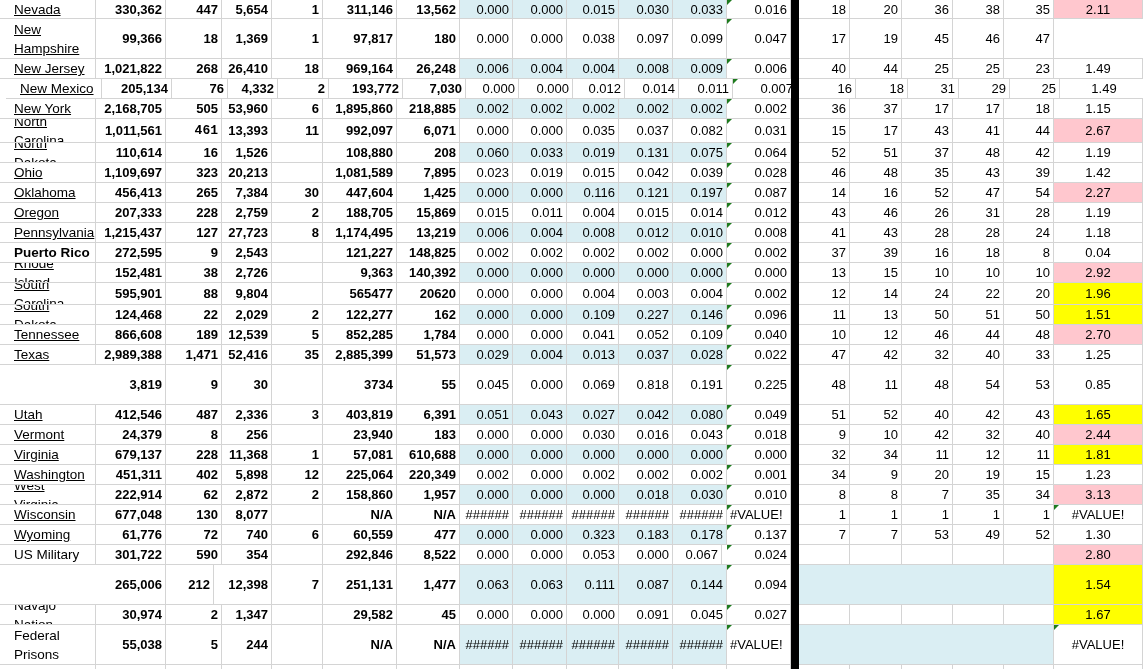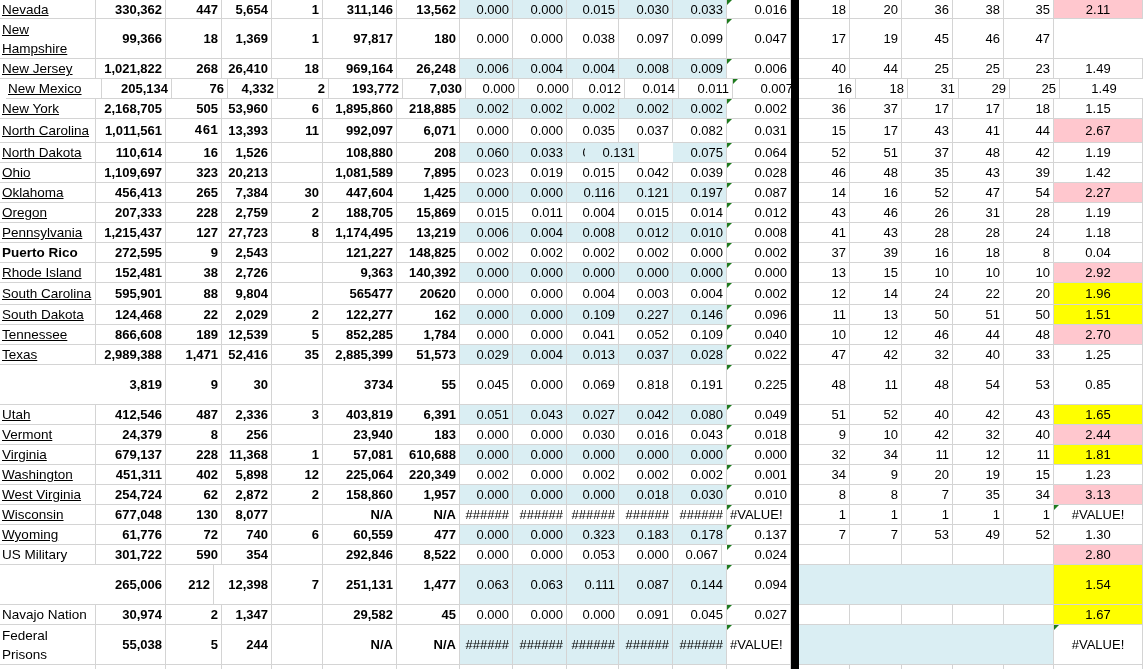--- a/index.html
+++ b/index.html
@@ -2,21 +2,21 @@
 <html><head>
 <meta charset="utf-8">
 <style>
   html, body { margin:0; padding:0; background:#ffffff; }
   body { width:1143px; height:669px; overflow:hidden; position:relative;
          font-family:"Liberation Sans", "DejaVu Sans", sans-serif; font-size:13px; color:#000; }
   .sheet { position:absolute; left:0; top:0; width:1143px; }
   .row { position:absolute; left:0; width:1143px; border-bottom:1px solid #d4d4d4; box-sizing:border-box; }
   .cell { position:absolute; top:0; bottom:0; box-sizing:border-box; border-right:1px solid #d4d4d4;
           display:flex; align-items:center; justify-content:flex-end; padding:0 3px; white-space:nowrap; overflow:hidden; }
-  .cell.name { justify-content:flex-start; padding-left:2px; white-space:normal; line-height:19px; font-size:13.5px; }
+  .cell.name { justify-content:flex-start; padding-left:14px; white-space:normal; line-height:19px; font-size:13.5px; }
   .cell.name.link span { text-decoration:underline; }
   .cell.name.boldname { font-weight:bold; }
   .cell.num { font-weight:bold; }
   .cell.dec { font-weight:normal; }
   .cell.rank { font-weight:normal; }
   .cell.ratio { justify-content:center; font-weight:normal; }
   .blue { background:#daeef3; }
   .pink { background:#ffc7ce; }
   .yellow { background:#ffff00; }
   .tri::before { content:""; position:absolute; left:0; top:0; width:0; height:0;
@@ -402,21 +402,21 @@
       </div>
       <div class="cell dec blue" style="left: 460px; width: 53px;">
         <span>0.060</span>
       </div>
       <div class="cell dec blue" style="left: 513px; width: 54px;">
         <span>0.033</span>
       </div>
       <div class="cell dec blue" style="left: 567px; width: 52px;">
         <span>0.019</span>
       </div>
-      <div class="cell dec blue" style="left: 585px; width: 54px;">
+      <div class="cell dec blue" style="left: 619px; width: 54px;">
         <span>0.131</span>
       </div>
       <div class="cell dec blue" style="left: 673px; width: 54px;">
         <span>0.075</span>
       </div>
       <div class="cell dec avg tri" style="left: 727px; width: 64px;">
         <span>0.064</span>
       </div>
       <div class="cell rank" style="left: 799px; width: 51px;">
         <span>52</span>
@@ -1317,21 +1317,21 @@
       </div>
       <div class="cell ratio" style="left: 1054px; width: 89px;">
         <span>1.23</span>
       </div>
     </div>
     <div class="row" style="top: 485px; height: 20px;">
       <div class="cell name link" style="left: 0px; width: 96px;">
         <span>West Virginia</span>
       </div>
       <div class="cell num" style="left: 96px; width: 70px;">
-        <span>254,724</span>
+        <span>222,914</span>
       </div>
       <div class="cell num" style="left: 166px; width: 56px;">
         <span>62</span>
       </div>
       <div class="cell num" style="left: 222px; width: 50px;">
         <span>2,872</span>
       </div>
       <div class="cell num" style="left: 272px; width: 51px;">
         <span>2</span>
       </div>

